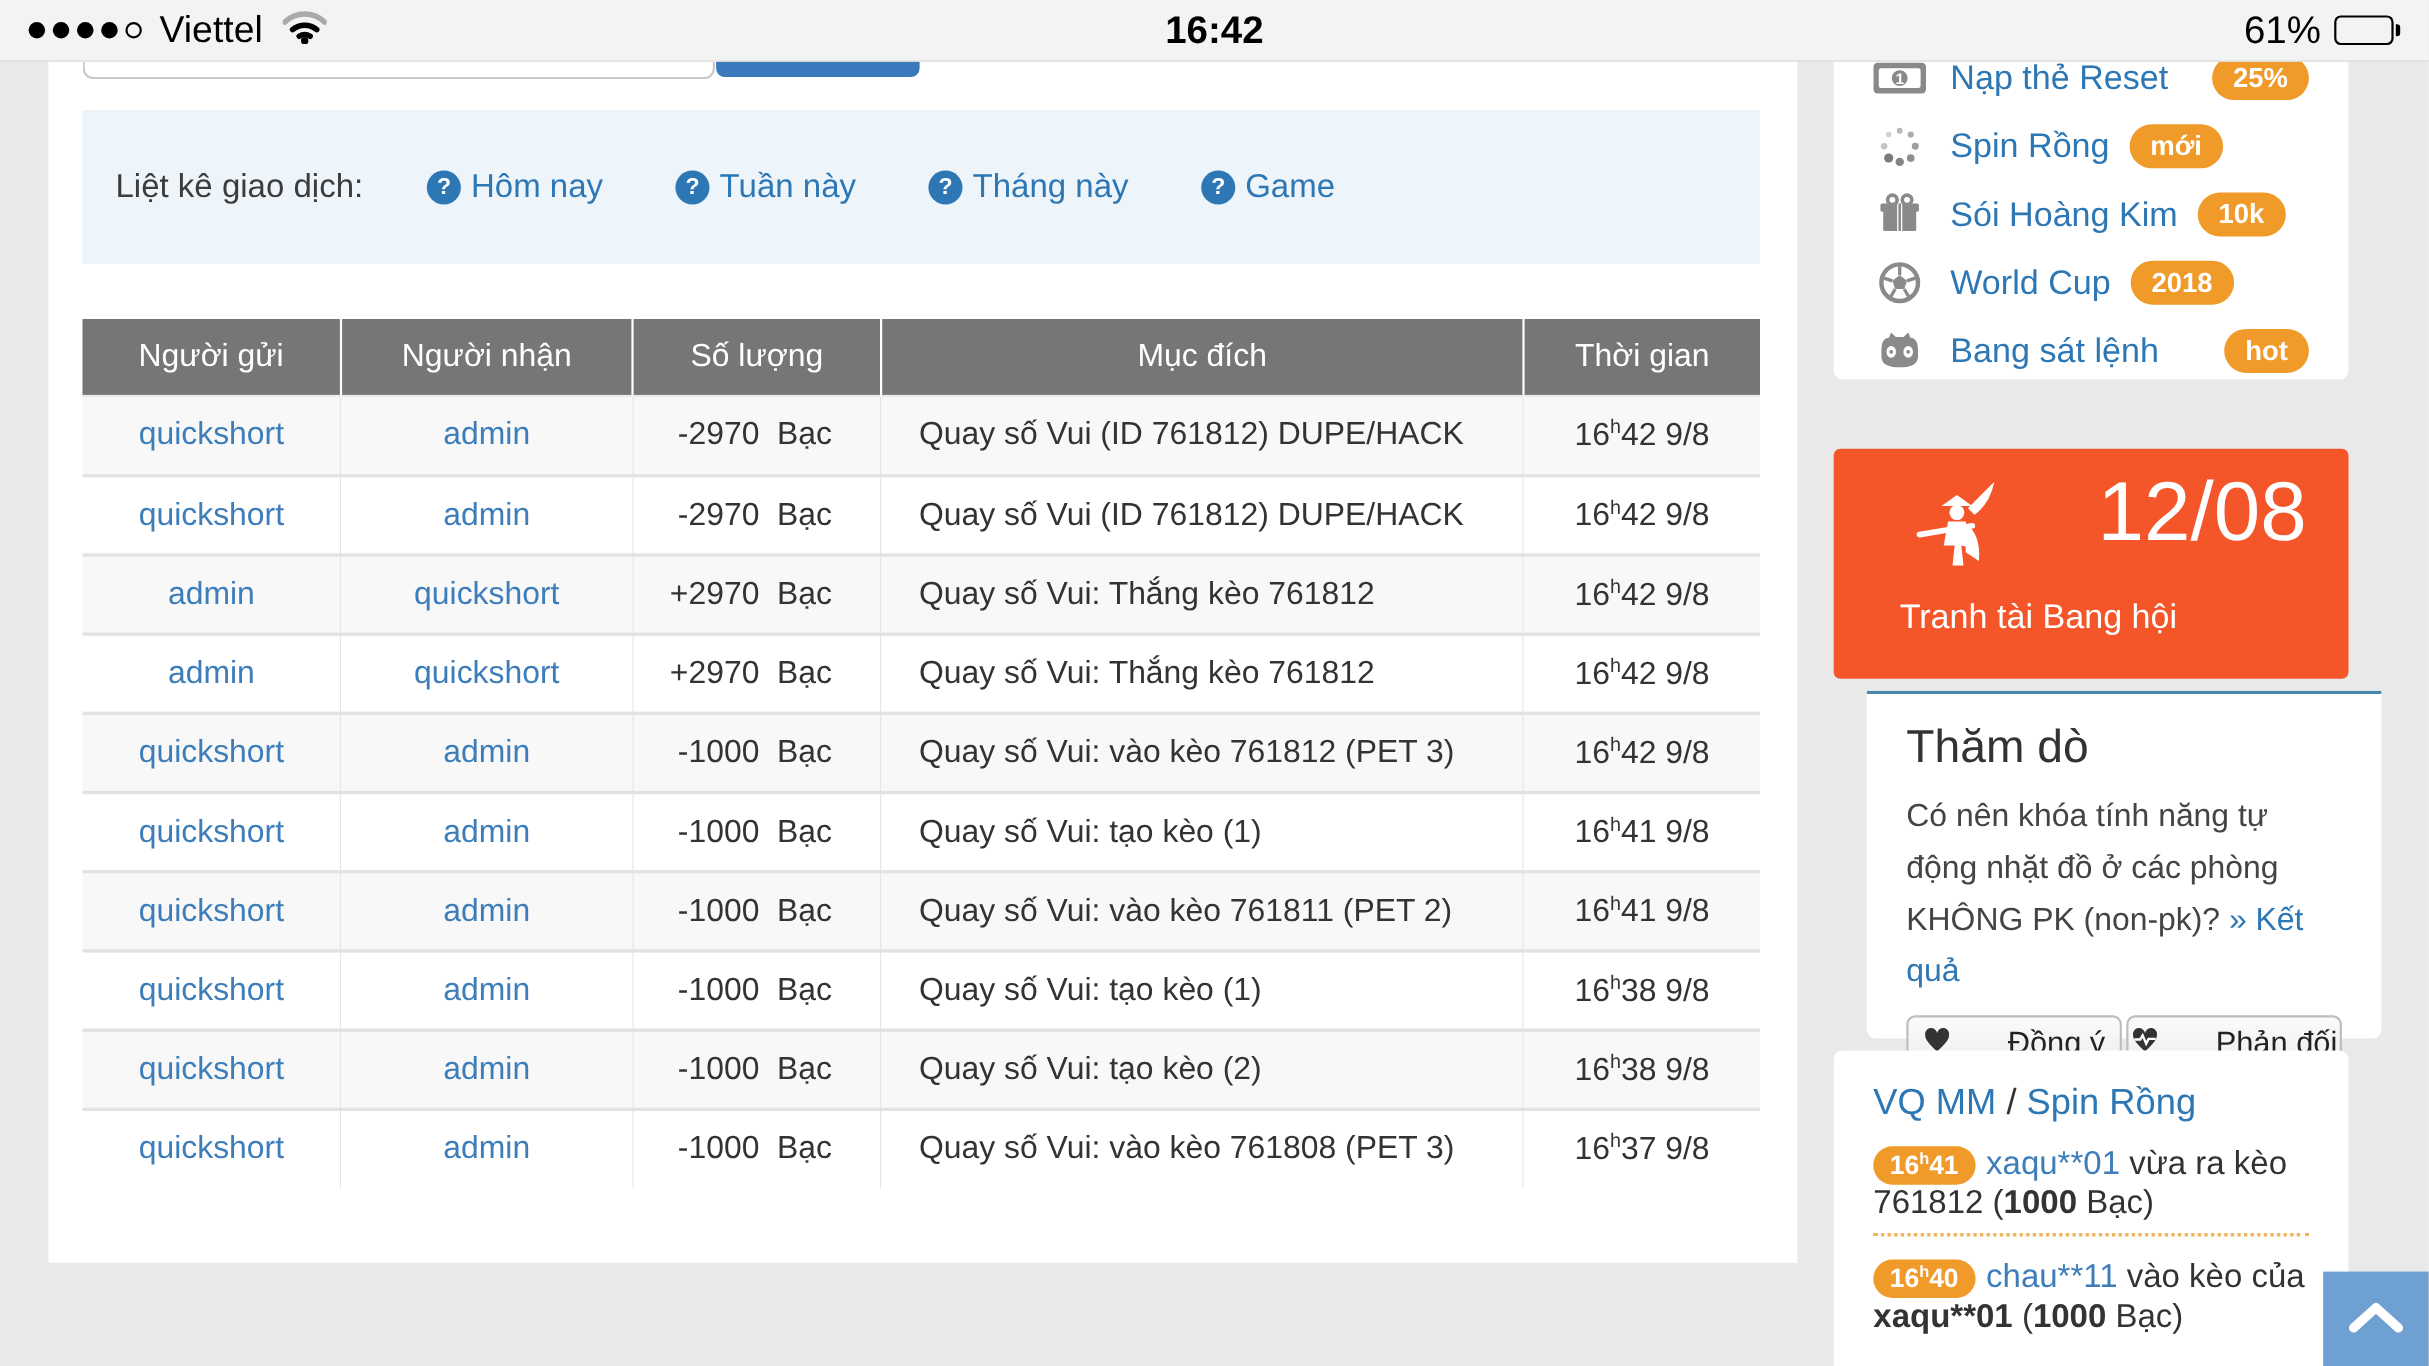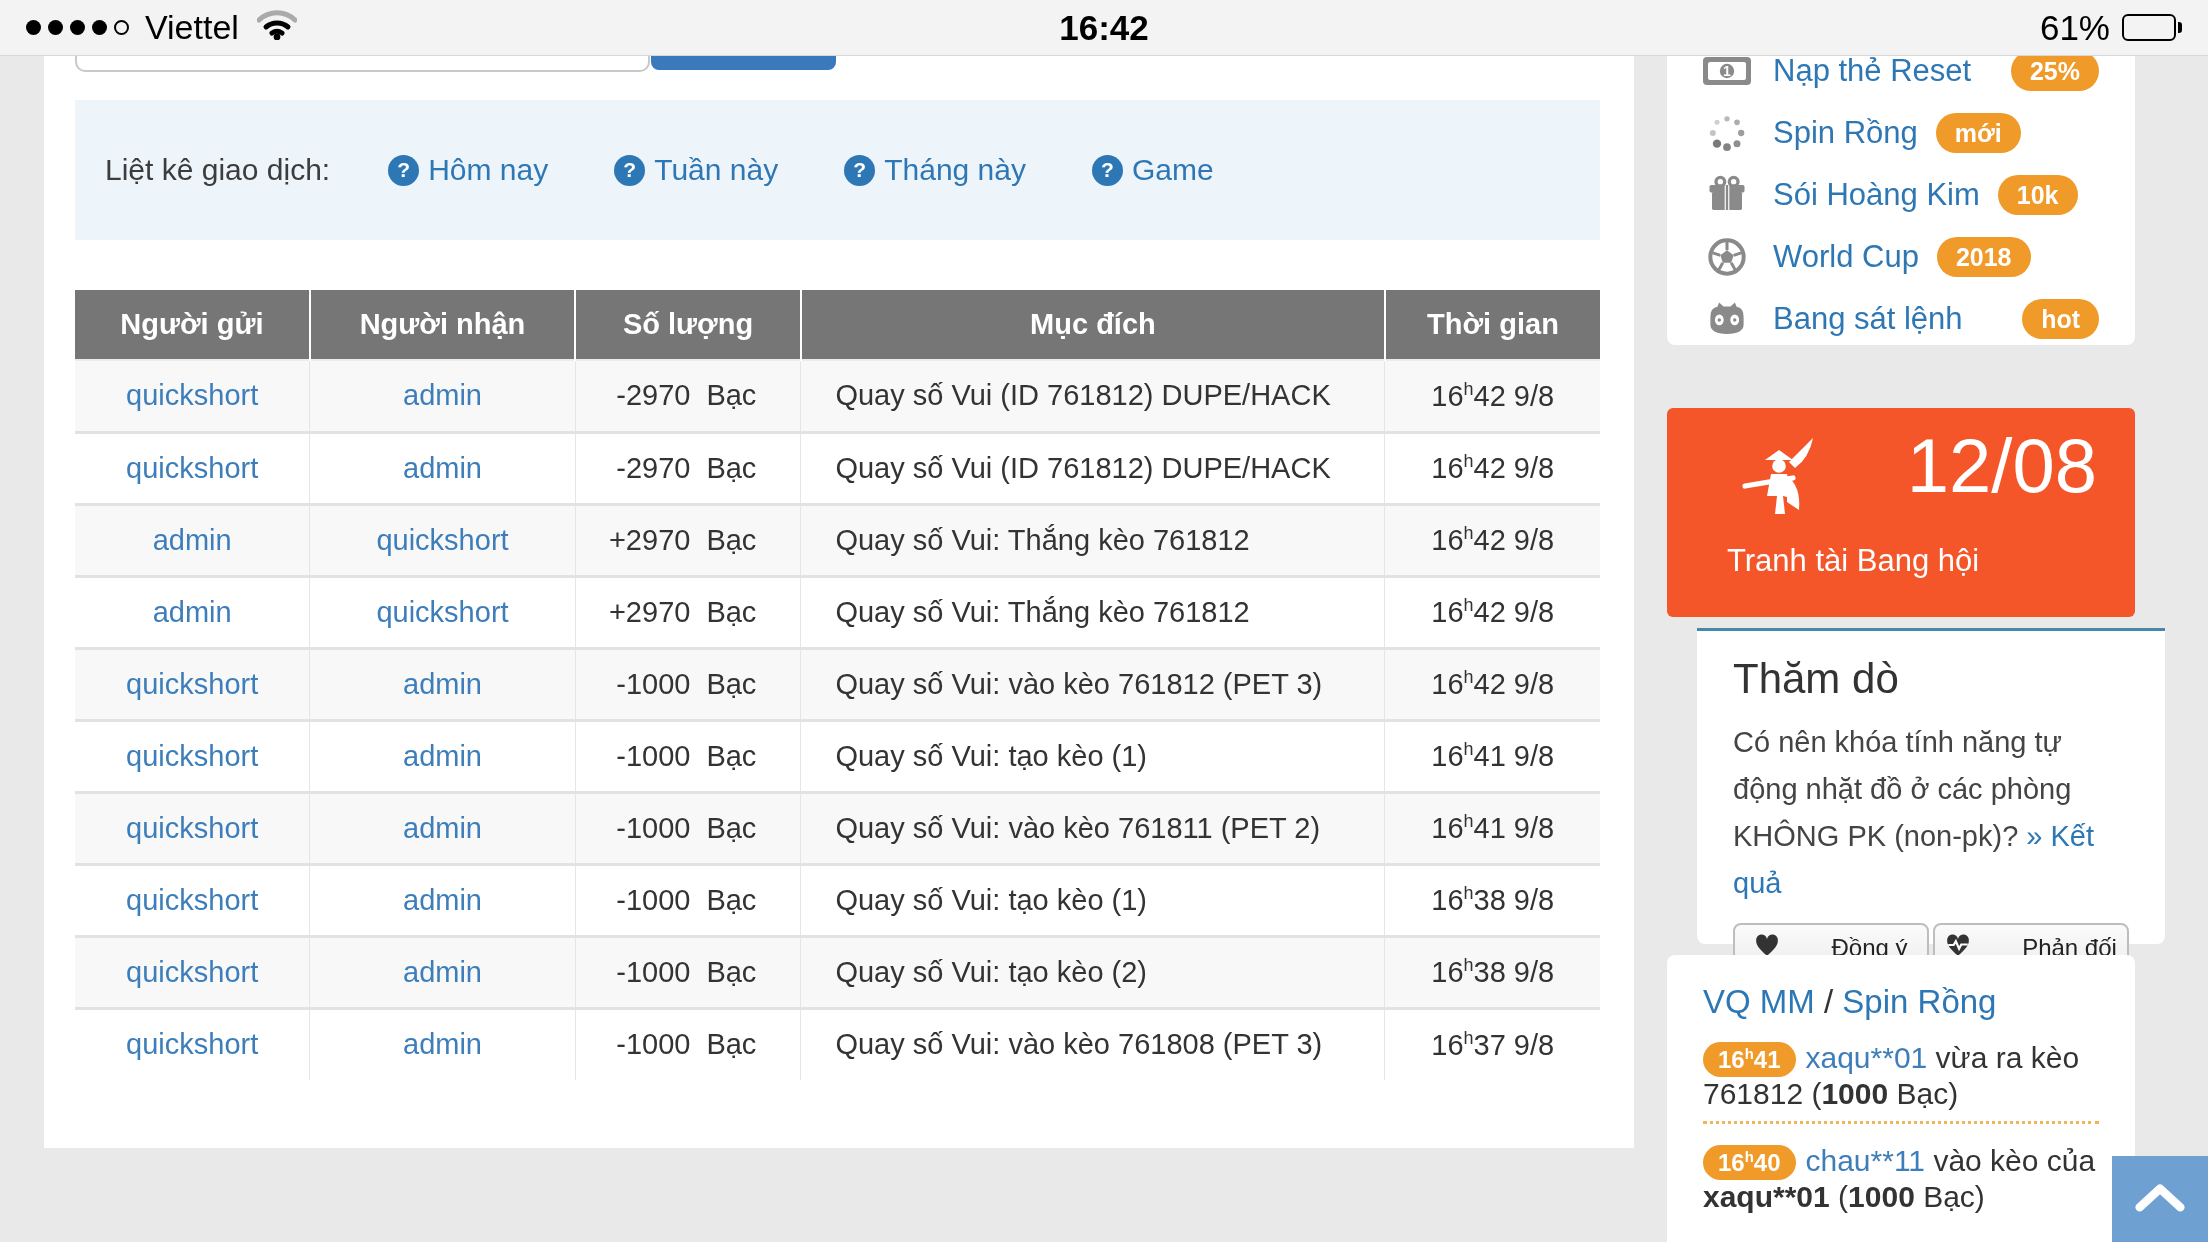--- a/index.html
+++ b/index.html
@@ -63,21 +63,21 @@
 
   
   #txn-table {
     position:absolute; left:31px; top:234px; width:1525px;
     border-collapse:collapse; table-layout:fixed; font-size:29px;
   }
   #txn-table col.c1{width:15.4%} #txn-table col.c2{width:17.4%}
   #txn-table col.c3{width:14.8%} #txn-table col.c4{width:38.3%}
   #txn-table col.c5{width:14.1%}
   #txn-table th {
-    background:#767676; color:#fff; font-weight:bold; height:70px;
+    background:#767676; color:#fff; font-weight:normal; height:70px;
     border-left:2px solid #fff; text-align:center; font-size:29px;
   }
   #txn-table th:first-child { border-left:none; }
   #txn-table td { height:72px; border-left:1px solid #e5e5e5; }
   #txn-table td:first-child { border-left:none; }
   #txn-table tbody tr { border-top:3px solid #e2e2e2; }
   #txn-table tbody tr:first-child { border-top:2px solid #ececec; }
   #txn-table tbody tr:nth-child(odd) { background:#f8f8f8; }
   #txn-table tbody tr:nth-child(even) { background:#fff; }
   td.c-from, td.c-to { text-align:center; }
@@ -120,21 +120,21 @@
     margin-left:30px;
   }
   .poll-title { font-size:42px; color:#333; margin-top:24px; font-weight:400; }
   .poll-question { margin-top:16px; font-size:29px; line-height:47px; color:#444; }
   .poll-question a { color:#2e77b5; }
   .poll-buttons { display:flex; gap:4px; margin-top:16px; }
   .poll-btn {
     flex:1; height:50px; background:linear-gradient(#fbfbfb,#ececec);
     border:2px solid #bdbdbd; border-radius:8px;
     display:flex; align-items:center; justify-content:center;
-    font-size:24px; color:#222; font-family:inherit; cursor:pointer;gap:41px;
+    font-size:28px; color:#222; font-family:inherit; cursor:pointer;gap:41px;
   }
   .poll-btn svg { margin-right:10px; }
 
   .feed-card {
     position:absolute; left:0; top:899px; width:468px; height:287px;
     background:#fff; border-radius:8px 8px 0 0; padding:0 36px; overflow:hidden;
   }
   .feed-title { margin-top:28px; font-size:33px; }
   .feed-title a { color:#2e77b5; }
   .feed-title .sep { color:#333; }

